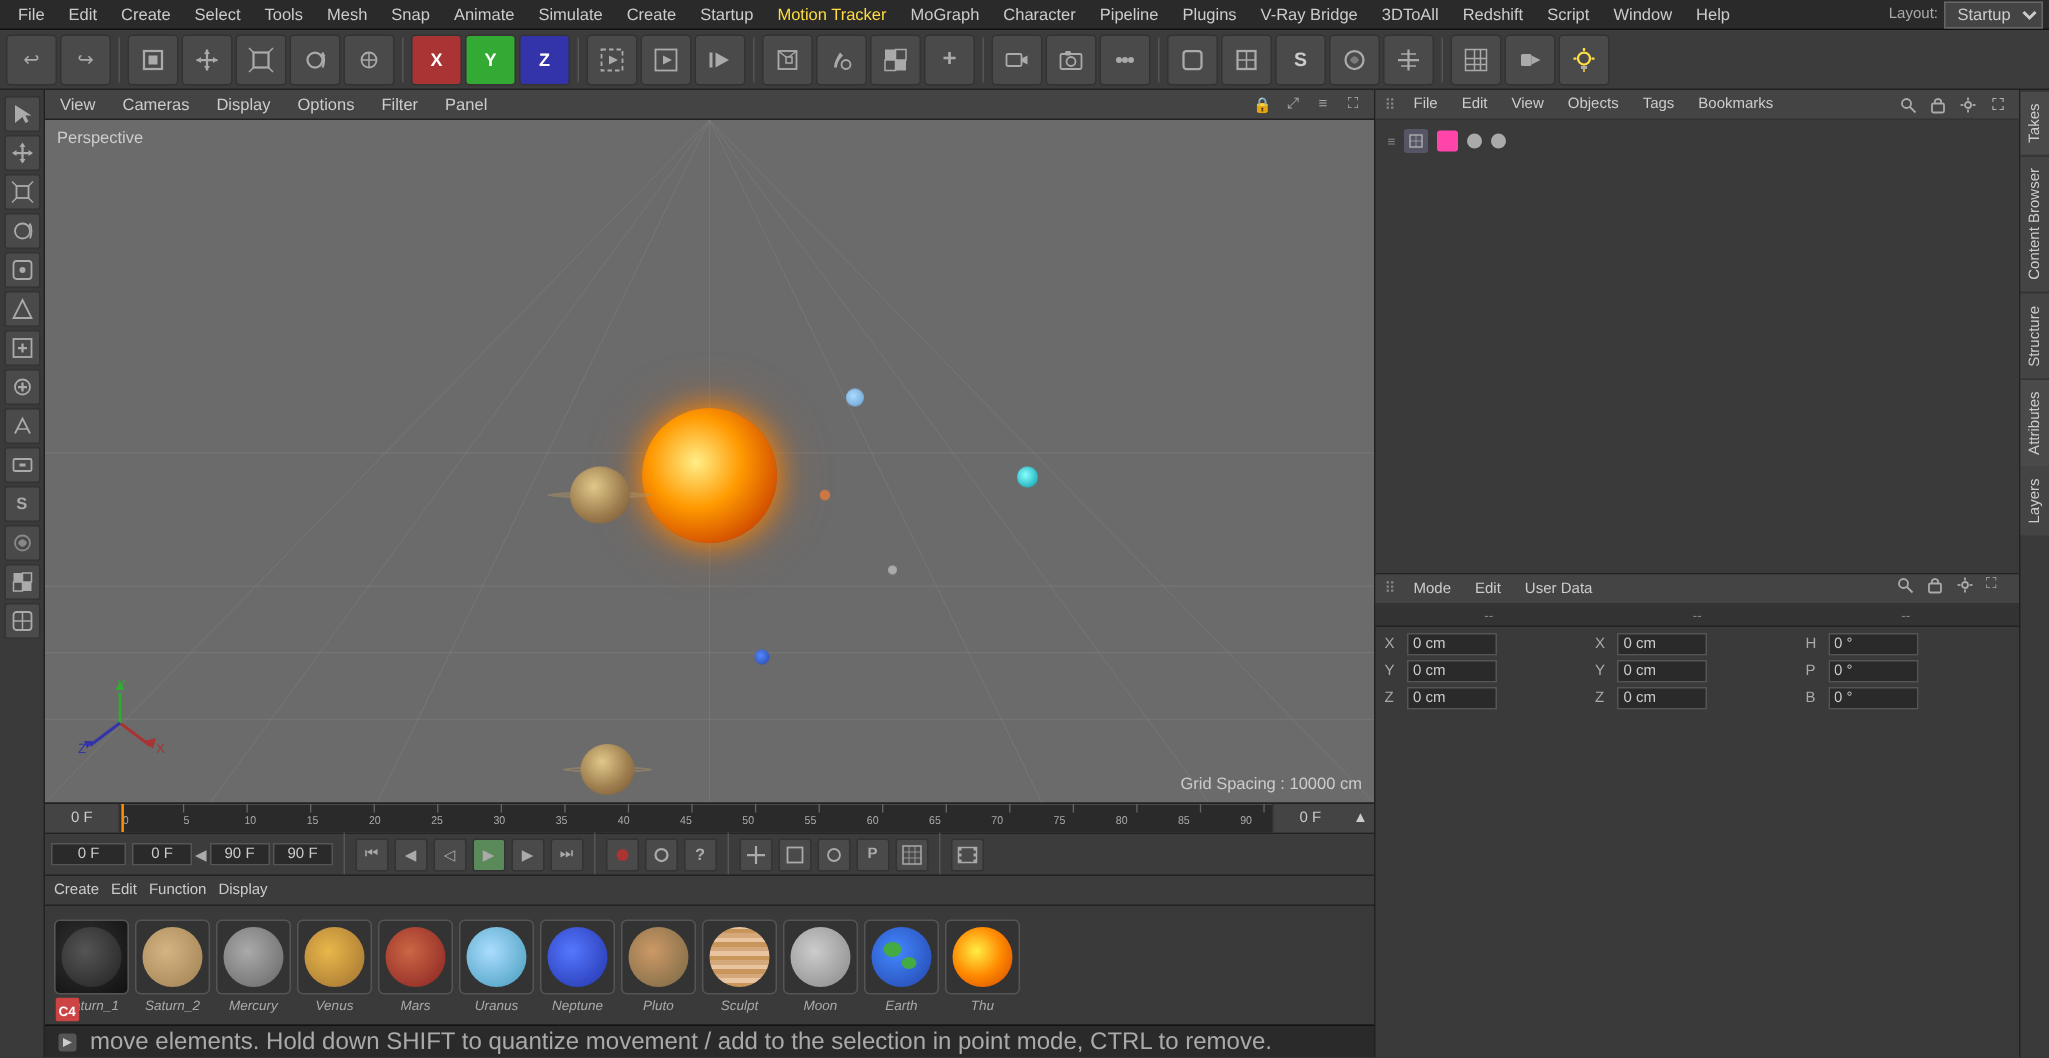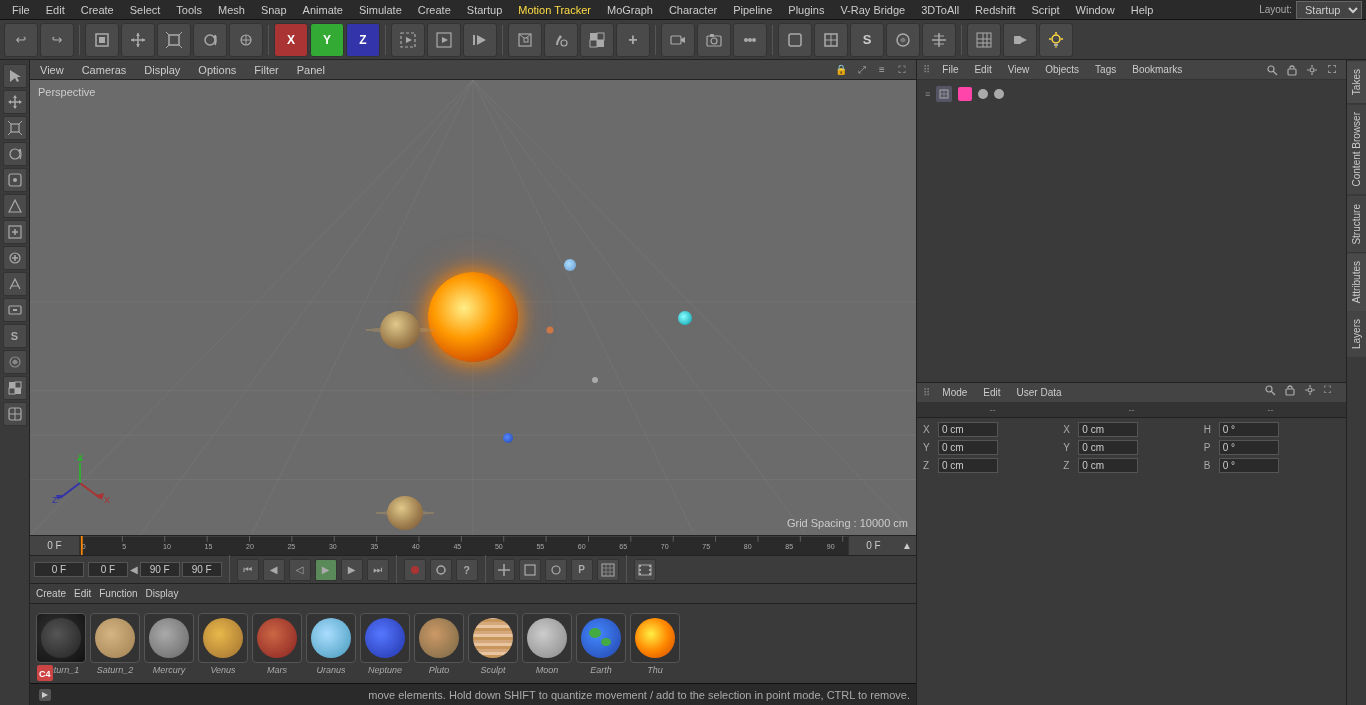--- a/index.html
+++ b/index.html
@@ -288,23 +288,22 @@
       height: 22px;
       background: #2a2a2a;
       border-top: 1px solid #111;
       display: flex;
       align-items: center;
       padding: 0 6px;
       gap: 6px;
     }
     .bottom-status {
       color: #aaa;
-      font-size: 11px;
+      font-size: 16px;
       flex: 1;
-      text-align: right;
     }
 
     
     #right-panel {
       width: 430px;
       background: #3a3a3a;
       border-left: 1px solid #222;
       display: flex;
       flex-direction: column;
     }

